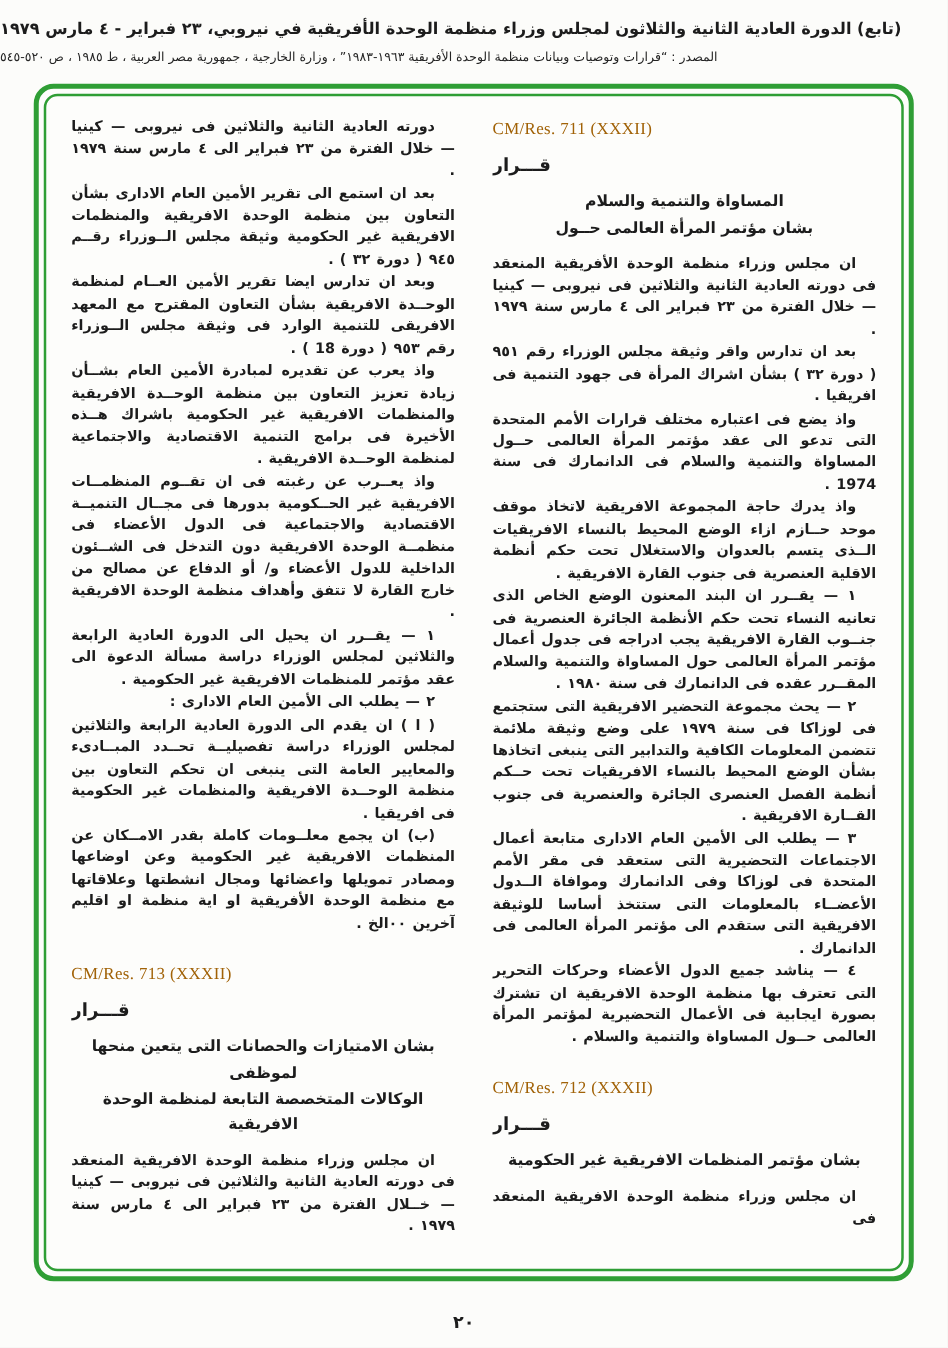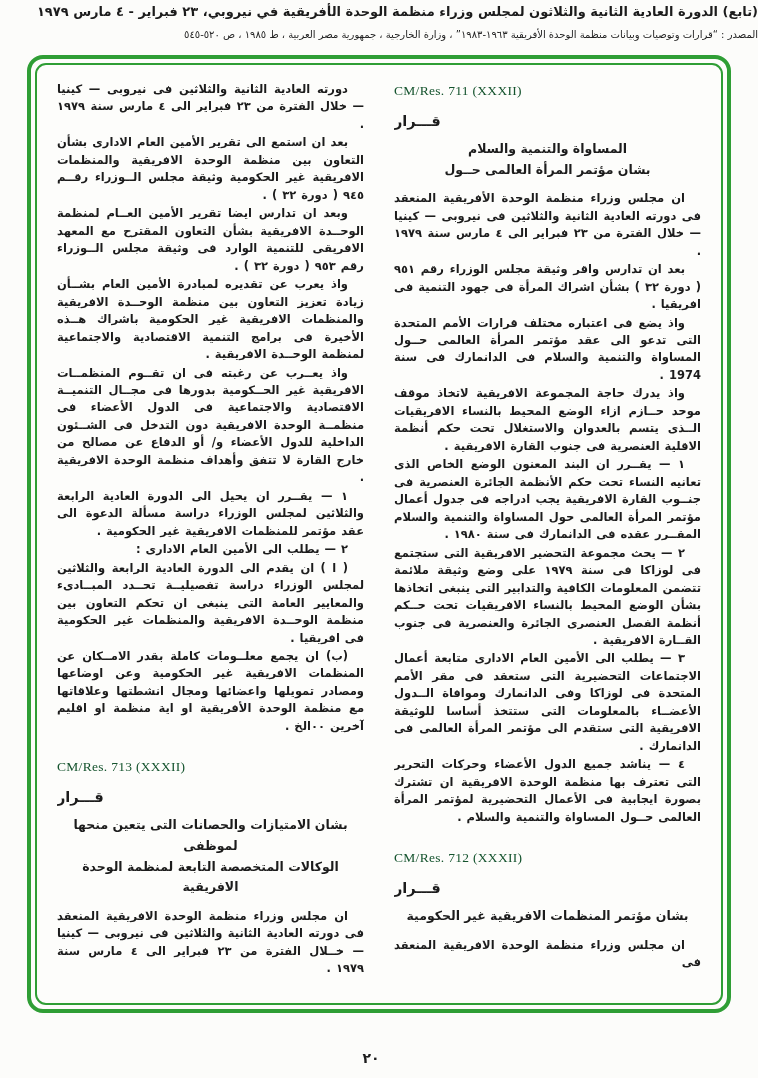--- a/index.html
+++ b/index.html
@@ -6,21 +6,21 @@
   html, body { background: #e8e8e6; }
   body {
     width: 758px; height: 1078px;
     margin: 0 auto;
     background: #fcfcfa;
     font-family: "DejaVu Sans", sans-serif;
     color: #1c1c1c;
     position: relative;
     overflow: hidden;
   }
-  .doc-header { padding-top: 4px; text-align: right; direction: rtl; }
+  .doc-header { padding-top: 16px; text-align: left; direction: rtl; }
   .doc-header .line1 { font-size: 13px; font-weight: bold; letter-spacing: .2px; }
   .doc-header .line2 { font-size: 10px; margin-top: 10px; color: #242424; }
   .frame-outer {
     margin: 15px 27px 0;
     height: 958px;
     border: 4px solid var(--green, #2f9e35);
     border-radius: 16px;
     padding: 4px;
     background: #fdfdfb;
   }
@@ -42,21 +42,21 @@
     word-spacing: 1px;
     font-weight: bold;
   }
   .res-id {
     direction: ltr;
     text-align: left;
     font-family: "Liberation Serif", serif;
     font-size: 13.5px;
     letter-spacing: .3px;
     margin: 4px 0 8px;
-    color: #14532d;
+    color: #a16207;
   }
   .res-title {
     text-align: left;
     font-weight: bold;
     font-size: 14.5px;
     margin: 14px 0 10px;
     letter-spacing: 1px;
   }
   .res-subtitle {
     text-align: center;
@@ -104,21 +104,21 @@
 
         <div class="res-id section-gap">CM/Res. 712 (XXXII)</div>
         <div class="res-title">قـــرار</div>
         <div class="res-subtitle">بشان مؤتمر المنظمات الافريقية غير الحكومية</div>
         <p class="body-text">ان مجلس وزراء منظمة الوحدة الافريقية المنعقد فى</p>
       </div>
 
       <div class="col">
         <p class="body-text" style="margin-top:2px">دورته العادية الثانية والثلاثين فى نيروبى — كينيا — خلال الفترة من ٢٣ فبراير الى ٤ مارس سنة ١٩٧٩ .</p>
         <p class="body-text">بعد ان استمع الى تقرير الأمين العام الادارى بشأن التعاون بين منظمة الوحدة الافريقية والمنظمات الافريقية غير الحكومية وثيقة مجلس الــوزراء رقــم ٩٤٥ ( دورة ٣٢ ) .</p>
-        <p class="body-text">وبعد ان تدارس ايضا تقرير الأمين العــام لمنظمة الوحــدة الافريقية بشأن التعاون المقترح مع المعهد الافريقى للتنمية الوارد فى وثيقة مجلس الــوزراء رقم ٩٥٣ ( دورة ٣٢ ) .</p>
+        <p class="body-text">وبعد ان تدارس ايضا تقرير الأمين العــام لمنظمة الوحــدة الافريقية بشأن التعاون المقترح مع المعهد الافريقى للتنمية الوارد فى وثيقة مجلس الــوزراء رقم ٩٥٣ ( دورة 18 ) .</p>
         <p class="body-text">واذ يعرب عن تقديره لمبادرة الأمين العام بشــأن زيادة تعزيز التعاون بين منظمة الوحــدة الافريقية والمنظمات الافريقية غير الحكومية باشراك هــذه الأخيرة فى برامج التنمية الاقتصادية والاجتماعية لمنظمة الوحــدة الافريقية .</p>
         <p class="body-text">واذ يعــرب عن رغبته فى ان تقــوم المنظمــات الافريقية غير الحــكومية بدورها فى مجــال التنميــة الاقتصادية والاجتماعية فى الدول الأعضاء فى منظمــة الوحدة الافريقية دون التدخل فى الشــئون الداخلية للدول الأعضاء و/ أو الدفاع عن مصالح من خارج القارة لا تتفق وأهداف منظمة الوحدة الافريقية .</p>
         <p class="body-text">١ — يقــرر ان يحيل الى الدورة العادية الرابعة والثلاثين لمجلس الوزراء دراسة مسألة الدعوة الى عقد مؤتمر للمنظمات الافريقية غير الحكومية .</p>
         <p class="body-text">٢ — يطلب الى الأمين العام الادارى :</p>
         <p class="body-text">( ا ) ان يقدم الى الدورة العادية الرابعة والثلاثين لمجلس الوزراء دراسة تفصيليــة تحــدد المبــادىء والمعايير العامة التى ينبغى ان تحكم التعاون بين منظمة الوحــدة الافريقية والمنظمات غير الحكومية فى افريقيا .</p>
         <p class="body-text">(ب) ان يجمع معلــومات كاملة بقدر الامــكان عن المنظمات الافريقية غير الحكومية وعن اوضاعها ومصادر تمويلها واعضائها ومجال انشطتها وعلاقاتها مع منظمة الوحدة الأفريقية او اية منظمة او اقليم آخرين ٠٠الخ .</p>
 
         <div class="res-id section-gap">CM/Res. 713 (XXXII)</div>
         <div class="res-title">قـــرار</div>
         <div class="res-subtitle">

